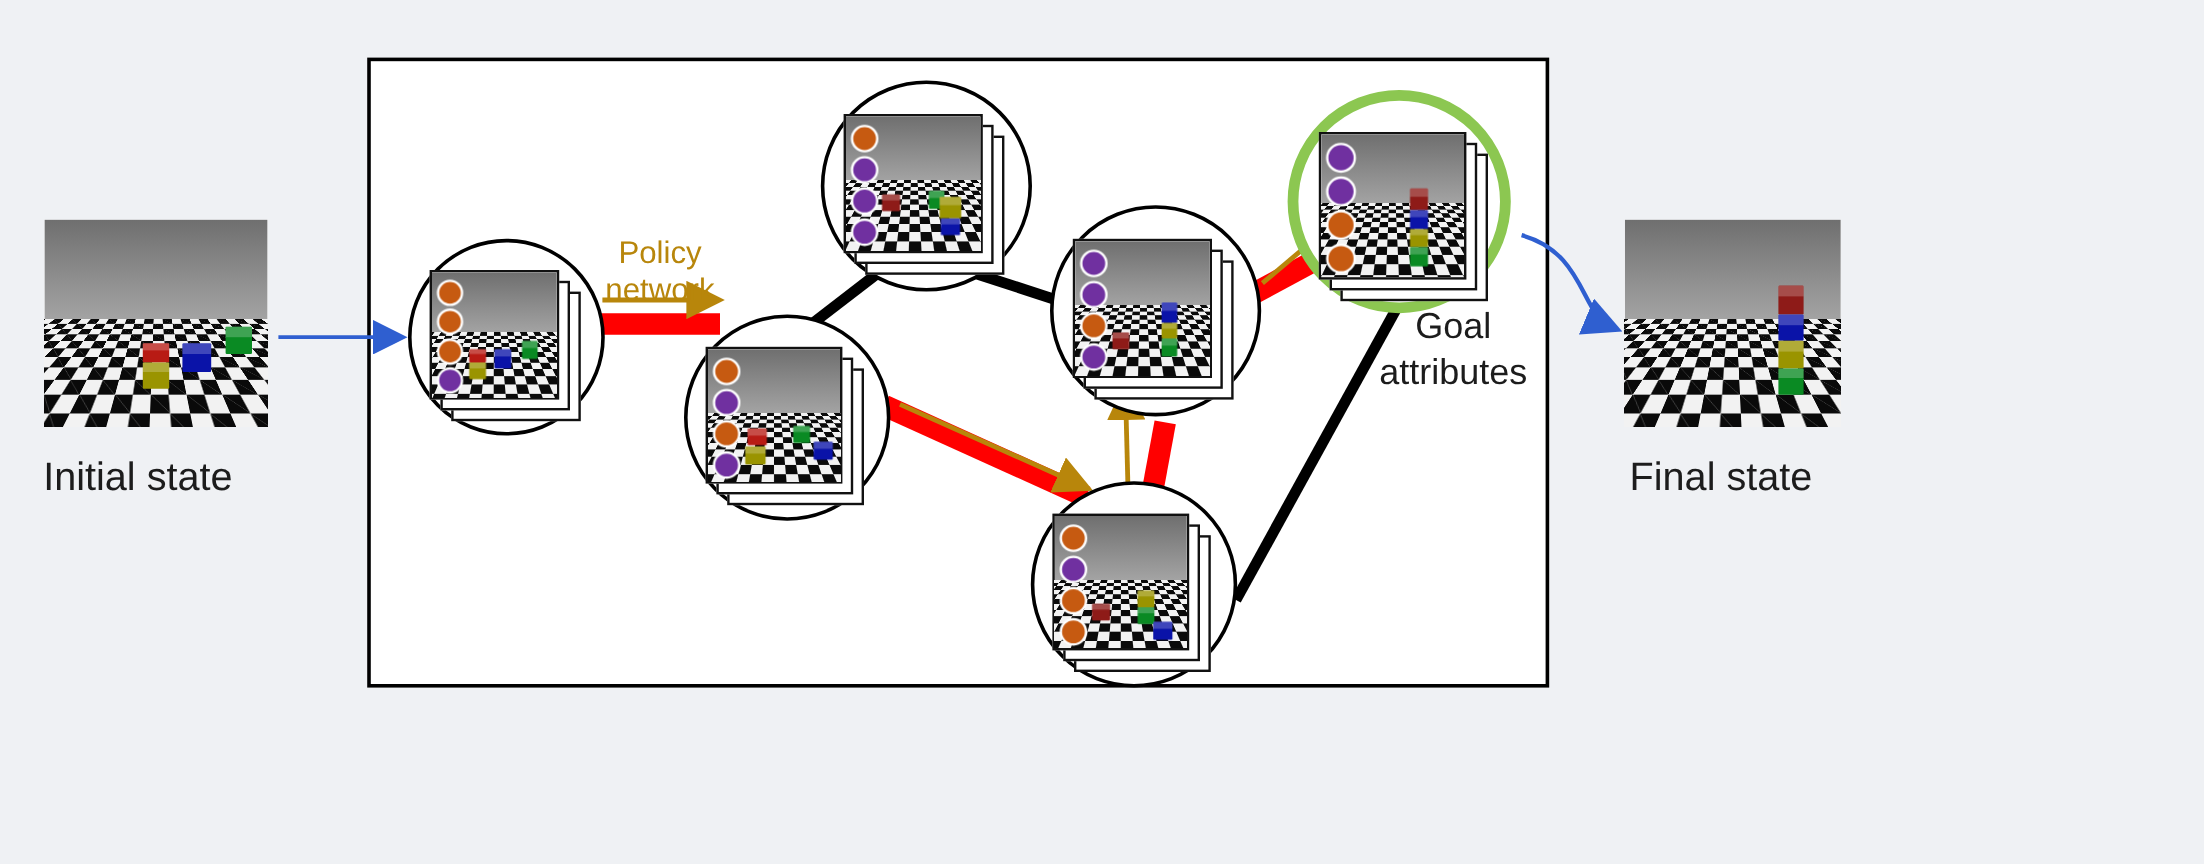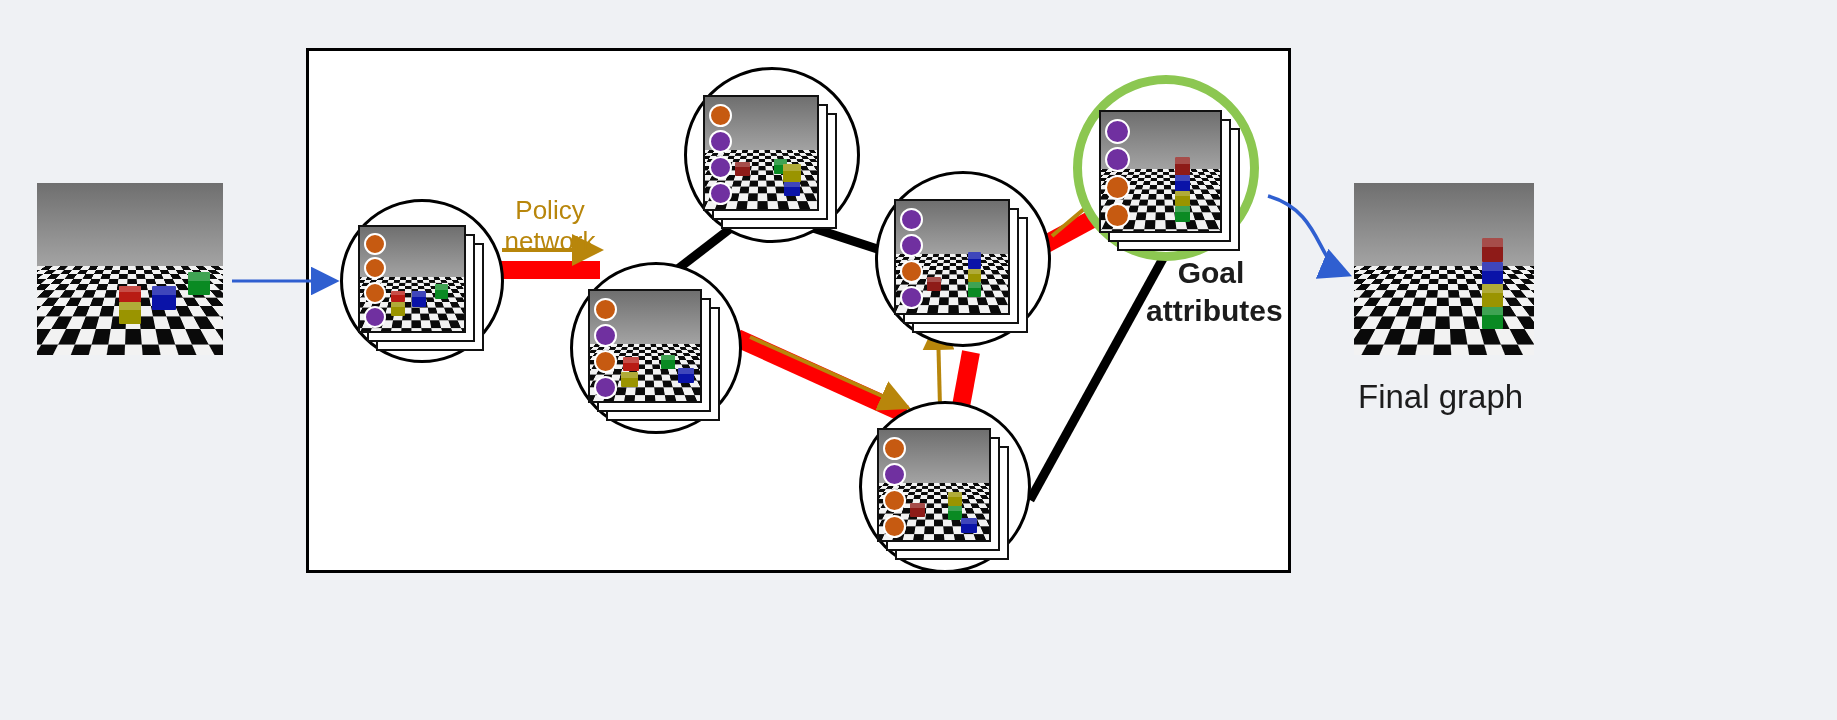--- a/index.html
+++ b/index.html
@@ -50,52 +50,53 @@
   .node.plain{border:3px solid #000;}
   .node.goal{border:9px solid #8cc751;}
 
   
   #panel{position:absolute;background:#fff;border:3px solid #000;box-sizing:border-box;}
   #panel-title{position:absolute;font-size:40px;color:#111;letter-spacing:.2px;white-space:nowrap;}
 
   
   .label{position:absolute;color:#1c1c1c;white-space:nowrap;}
   .label.state{font-size:33px;}
-  .label.goalattr{font-size:30px;line-height:1.28;text-align:center;font-weight:bold;}
+  .label.goalattr{font-size:30px;line-height:1.28;text-align:center;}
   .label.policy{font-size:26px;color:#b8860b;text-align:center;line-height:1.18;}
 
   svg.ovl{position:absolute;left:0;top:0;width:1837px;height:720px;pointer-events:none;}
 </style>
 </head>
 <body>
 
 <div id="stage">
 
   <div class="scene" style="position:absolute;left:37px;top:183px;width:186px;height:172px;">
     <div class="wall"></div>
     <div class="floor"></div>
     <div class="blocks-host">
         <div class="blk" style="position: absolute; left: 44%; top: 60%; width: 12%; height: 9%; background: rgb(184, 27, 20);"></div>
         <div class="blk" style="position: absolute; left: 44%; top: 69%; width: 12%; height: 13%; background: rgb(154, 148, 0);"></div>
         <div class="blk" style="position: absolute; left: 62%; top: 60%; width: 13%; height: 14%; background: rgb(10, 19, 168);"></div>
         <div class="blk" style="position: absolute; left: 81%; top: 52%; width: 12%; height: 13%; background: rgb(10, 138, 35);"></div>
       </div>
   </div>
+  <div class="label state" style="left:36px;top:378px;">Initial state</div>
 
   <div class="scene" style="position:absolute;left:1354px;top:183px;width:180px;height:172px;">
     <div class="wall"></div>
     <div class="floor"></div>
     <div class="blocks-host">
         <div class="blk" style="position: absolute; left: 71%; top: 32%; width: 12%; height: 14%; background: rgb(142, 27, 24);"></div>
         <div class="blk" style="position: absolute; left: 71%; top: 46%; width: 12%; height: 13%; background: rgb(10, 19, 168);"></div>
         <div class="blk" style="position: absolute; left: 71%; top: 59%; width: 12%; height: 13%; background: rgb(154, 148, 0);"></div>
         <div class="blk" style="position: absolute; left: 71%; top: 72%; width: 12%; height: 13%; background: rgb(10, 138, 35);"></div>
       </div>
   </div>
-  <div class="label state" style="left:1358px;top:378px;">Final graph</div>
+  <div class="label state" style="left:1358px;top:378px;">Final state</div>
 
   <div id="panel" style="left:306px;top:48px;width:985px;height:525px;"></div>
 
   <svg class="ovl" viewBox="0 0 1837 720">
     <defs>
       <marker id="bluehead" markerWidth="9" markerHeight="9" refX="6" refY="4.5" orient="auto">
           <path d="M0,0 L9,4.5 L0,9 z" fill="#2f5fd0"></path>
         </marker>
       <marker id="goldhead" markerWidth="8" markerHeight="8" refX="5" refY="4" orient="auto">
           <path d="M0,0 L8,4 L0,8 z" fill="#b8860b"></path>

